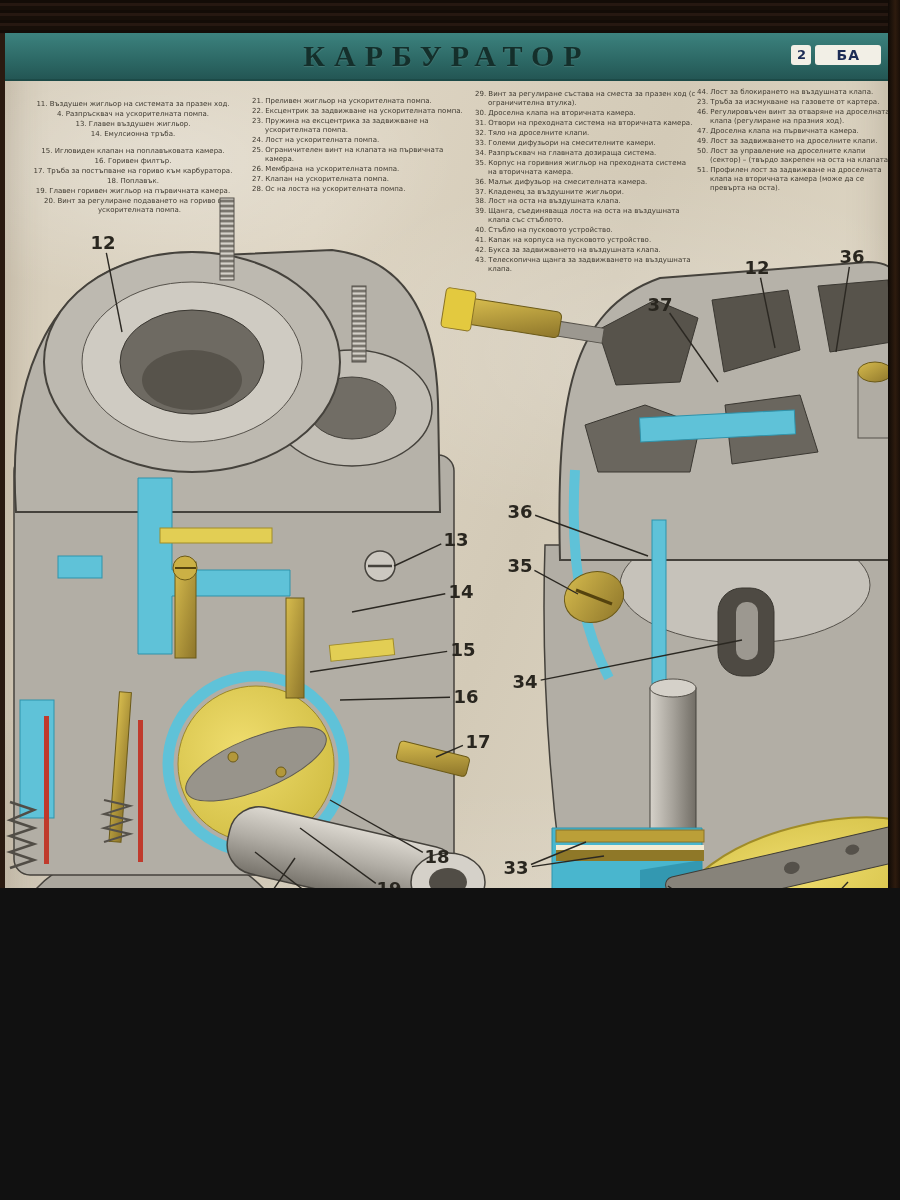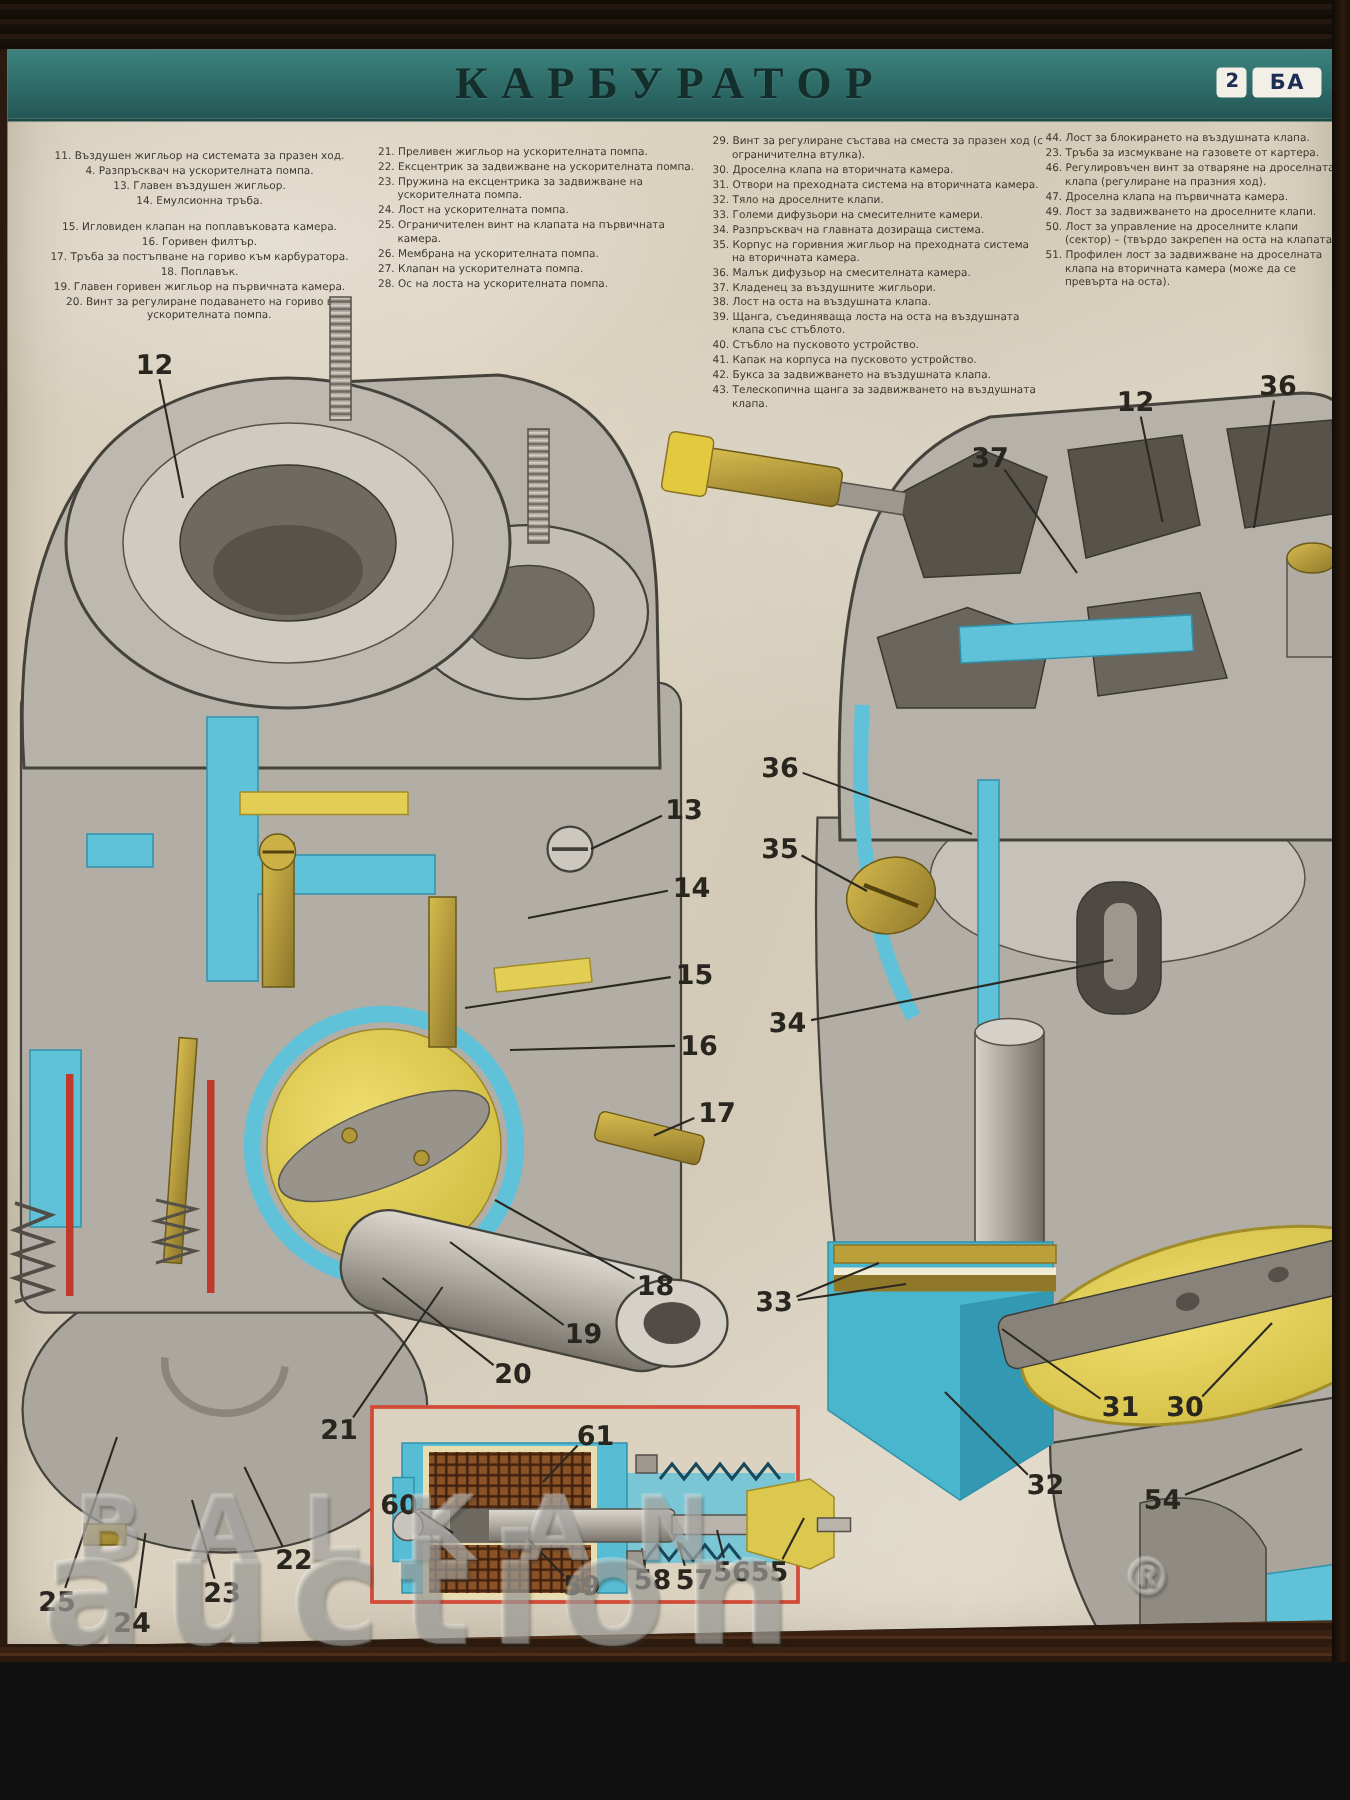--- a/index.html
+++ b/index.html
@@ -1,16 +1,16 @@
 <!DOCTYPE html>
 <html><head>
 <meta charset="utf-8">
 <style>
   html,body{margin:0;padding:0;background:#111;}
-  #stage{position:relative;width:900px;height:1108px;overflow:hidden;
+  #stage{position:relative;width:900px;height:888px;overflow:hidden;
          background:#2a1a10;font-family:"DejaVu Sans",sans-serif;}
 
   
   .wood-top{position:absolute;left:0;top:0;width:900px;height:34px;
     background:repeating-linear-gradient(to bottom,#130c07 0 3px,#261811 3px 6px,#170f09 6px 10px);}
   .wood-right{position:absolute;right:0;top:0;width:12px;height:1200px;
     background:linear-gradient(to right,#0f0a06,#2d1b0e 60%,#1a0f08);}
   .wood-bottom{position:absolute;left:0;top:1076px;width:900px;height:92px;
     background:repeating-linear-gradient(to bottom,#3a2212 0 4px,#4e2e19 4px 6px,#2c1a0e 6px 11px);
     clip-path:polygon(0 22px,100% 4px,100% 100%,0 100%);}
@@ -29,21 +29,21 @@
     box-shadow:inset 0 0 40px rgba(70,55,35,.25);}
   .titleband{position:absolute;left:0;top:0;width:100%;height:46px;
     background:linear-gradient(to bottom,#3c827e,#2a6461 70%,#235654);
     border-bottom:2px solid #1c4a47;}
   .title{position:absolute;left:0;top:6px;width:100%;text-align:center;
     font-family:"Liberation Serif",serif;font-size:30px;font-weight:bold;
     letter-spacing:9px;color:#142f2b;text-shadow:0 1px 1px rgba(255,255,255,.12);}
   .logoWrap{position:absolute;right:8px;top:12px;display:flex;gap:4px;}
   .logoBadge{width:20px;height:20px;background:#f2efe6;border-radius:3px;
     color:#1d2c55;font-size:13px;font-weight:bold;text-align:center;line-height:20px;}
-  .logoText{height:20px;background:#f2efe6;border-radius:3px;padding:0 11px;
+  .logoText{height:20px;background:#f2efe6;border-radius:3px;padding:0 21px;
     color:#1d2c55;font-size:14px;font-weight:bold;line-height:20px;letter-spacing:1px;}
 
   
   #legend{position:absolute;left:0;top:0;width:900px;height:300px;pointer-events:none;}
   .legend-col{position:absolute;color:#3d382f;font-size:7px;line-height:1.28;}
   .legend-item{text-indent:-13px;padding-left:13px;margin-bottom:1px;}
 
   
   #diagram-svg{position:absolute;left:0;top:0;}
   .callout{font-family:"DejaVu Sans",sans-serif;font-size:18px;font-weight:bold;fill:#29261f;}

